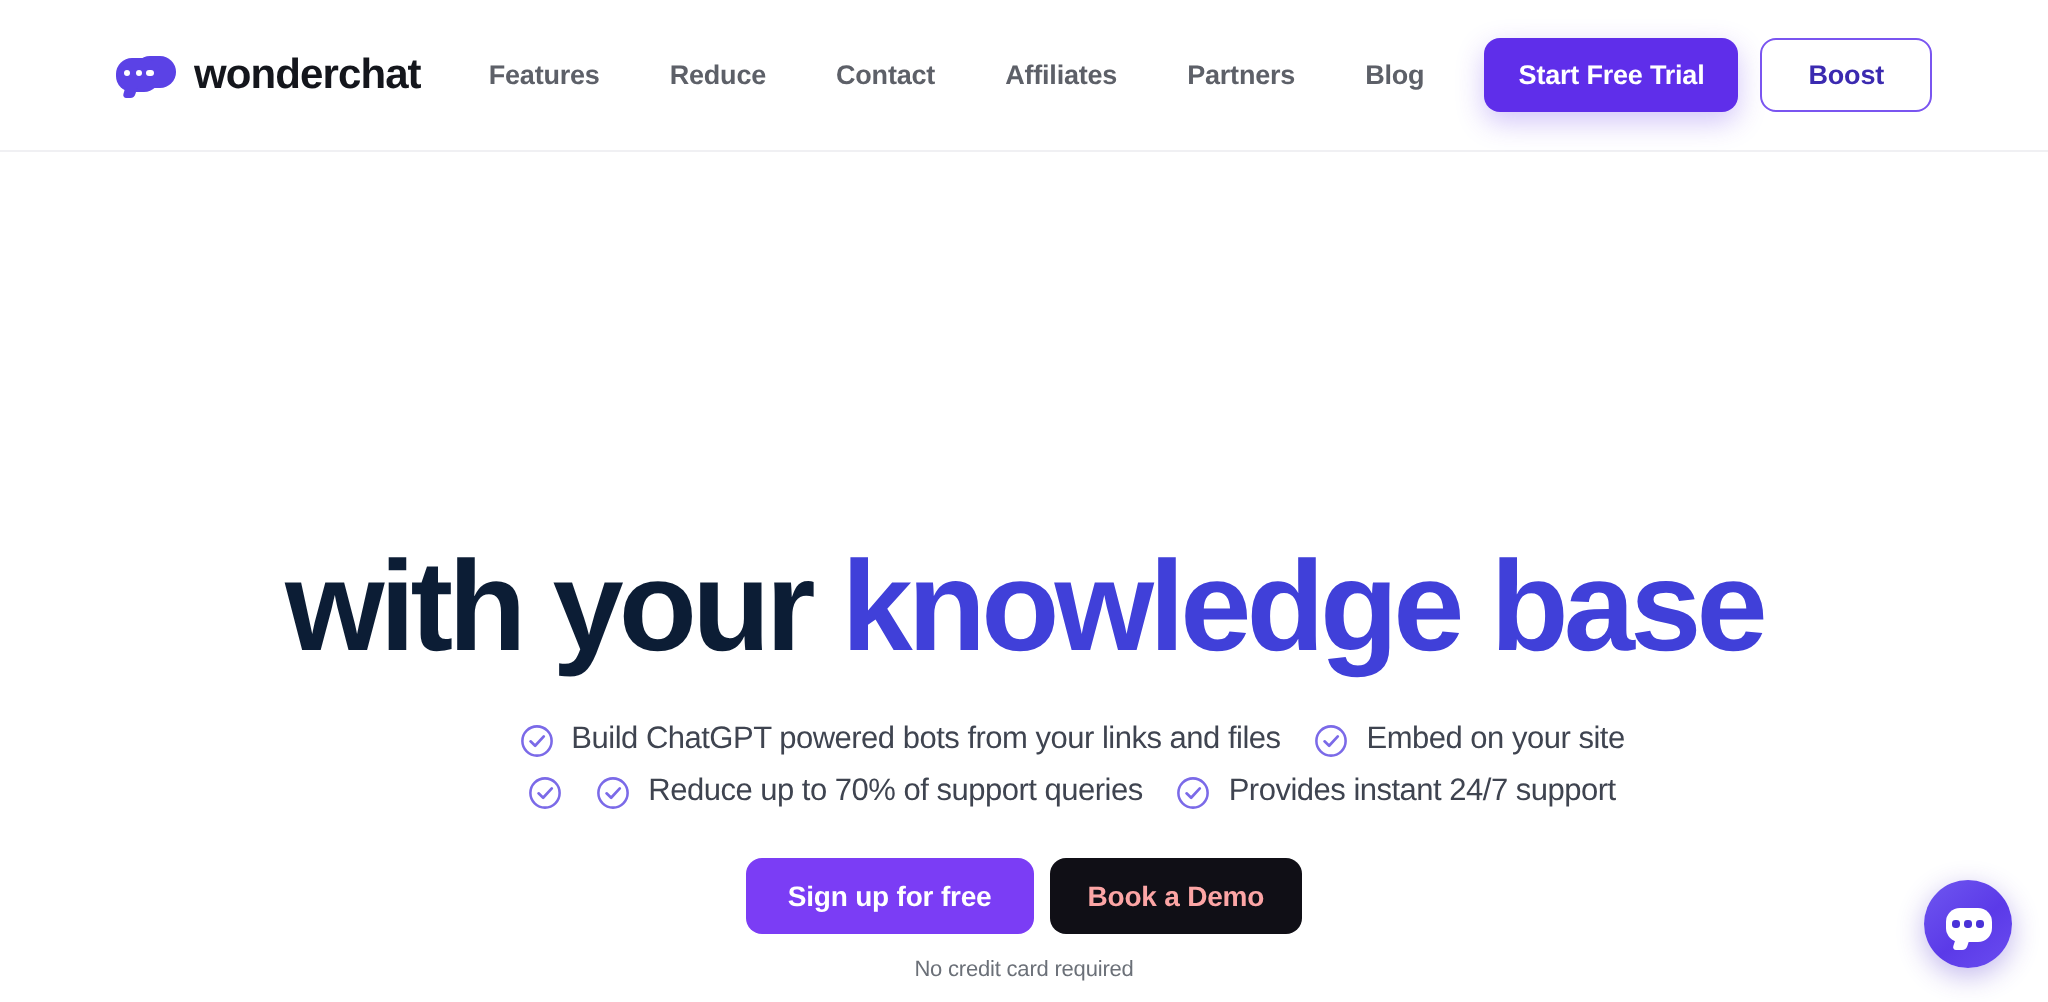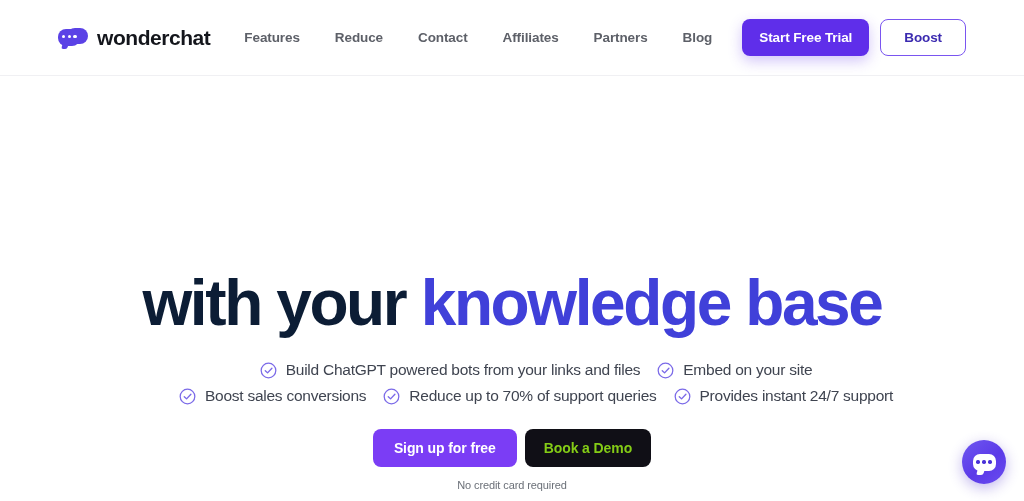--- a/index.html
+++ b/index.html
@@ -195,21 +195,21 @@
   }
   .btn-signup {
     background: #7b3df5;
     color: #ffffff;
     border-radius: 8px;
     padding: 11px 21px;
     font-size: 14px;
   }
   .btn-demo {
     background: #100f16;
-    color: #84cc16;
+    color: #fca5a5;
     border-radius: 8px;
     padding: 11px 19px;
     font-size: 14px;
   }
 
   .no-credit {
     margin-top: 12px;
     font-size: 11px;
     color: #6b7078;
     letter-spacing: -0.1px;
@@ -323,21 +323,20 @@
         <span class="feature-text">Embed on your site</span>
       </div>
     </div>
 
     <div class="feature-row">
       <div class="feature">
         <svg class="check-icon" viewBox="0 0 20 20">
           <circle cx="10" cy="10" r="8.6" fill="none" stroke="#7b6ae8" stroke-width="1.5"></circle>
           <path d="M6.2 10.2 L8.9 12.8 L14 7.3" fill="none" stroke="#7b6ae8" stroke-width="1.6" stroke-linecap="round" stroke-linejoin="round"></path>
         </svg>
-        <span class="feature-text">Boost sales conversions</span>
       </div>
       <div class="feature">
         <svg class="check-icon" viewBox="0 0 20 20">
           <circle cx="10" cy="10" r="8.6" fill="none" stroke="#7b6ae8" stroke-width="1.5"></circle>
           <path d="M6.2 10.2 L8.9 12.8 L14 7.3" fill="none" stroke="#7b6ae8" stroke-width="1.6" stroke-linecap="round" stroke-linejoin="round"></path>
         </svg>
         <span class="feature-text">Reduce up to 70% of support queries</span>
       </div>
       <div class="feature">
         <svg class="check-icon" viewBox="0 0 20 20">

